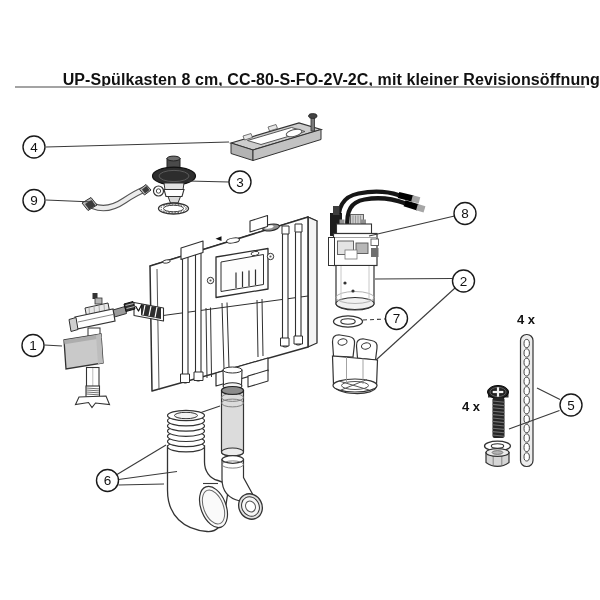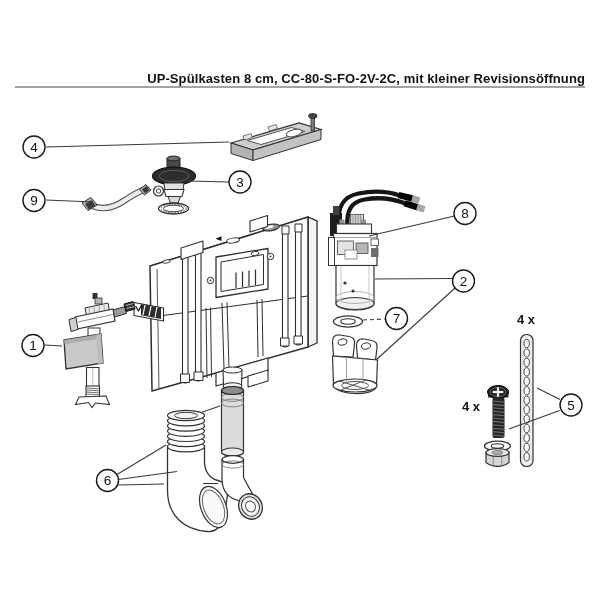--- a/index.html
+++ b/index.html
@@ -1,18 +1,18 @@
 <!DOCTYPE html>
 <html><head>
 <meta charset="utf-8">
 <style>
   html,body{margin:0;padding:0;background:#fff;}
   .page{position:relative;width:600px;height:600px;background:#ffffff;overflow:hidden;
         font-family:"Liberation Sans",sans-serif;}
-  .title{position:absolute;top:71px;right:15px;font-size:13px;font-weight:bold;
+  .title{position:absolute;top:71px;right:0;font-size:16px;font-weight:bold;
          color:#111;letter-spacing:0.1px;white-space:nowrap;}
   .rule{position:absolute;top:86px;left:15px;width:570px;height:2px;background:#a3a3a3;}
   svg{position:absolute;left:0;top:0;}
   .callout circle{fill:#fff;stroke:#1a1a1a;stroke-width:1.4px;}
   .callout text{font-family:"Liberation Sans",sans-serif;font-size:13.5px;fill:#111;
                 text-anchor:middle;}
   .qty{font-family:"Liberation Sans",sans-serif;font-size:13px;font-weight:bold;fill:#111;
        text-anchor:middle;}
   .ld{stroke:#3a3a3a;stroke-width:1.1px;fill:none;}
 </style>

